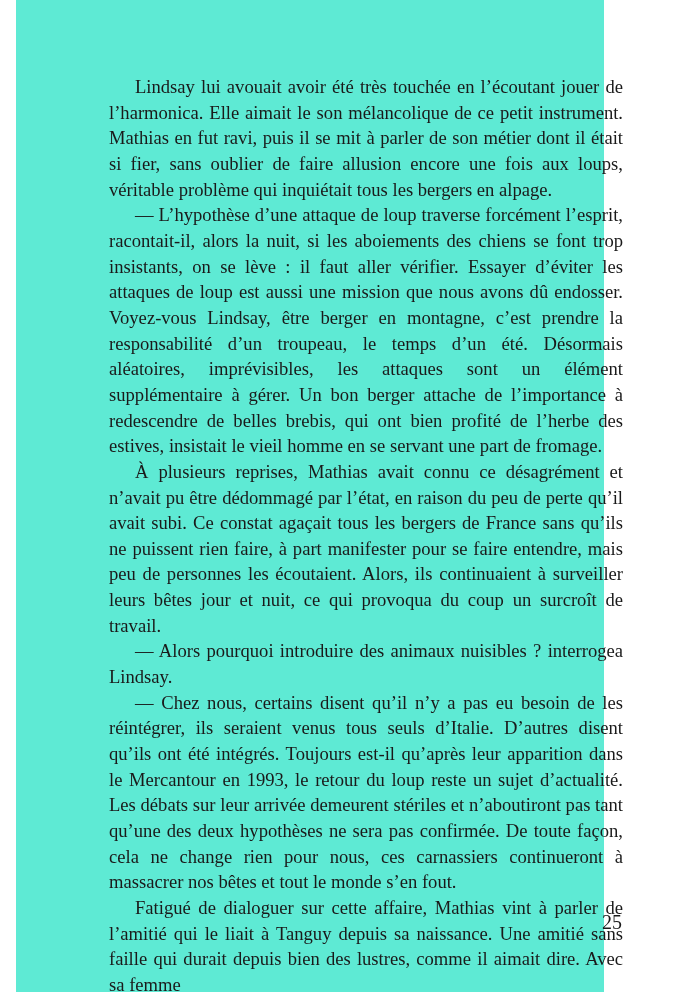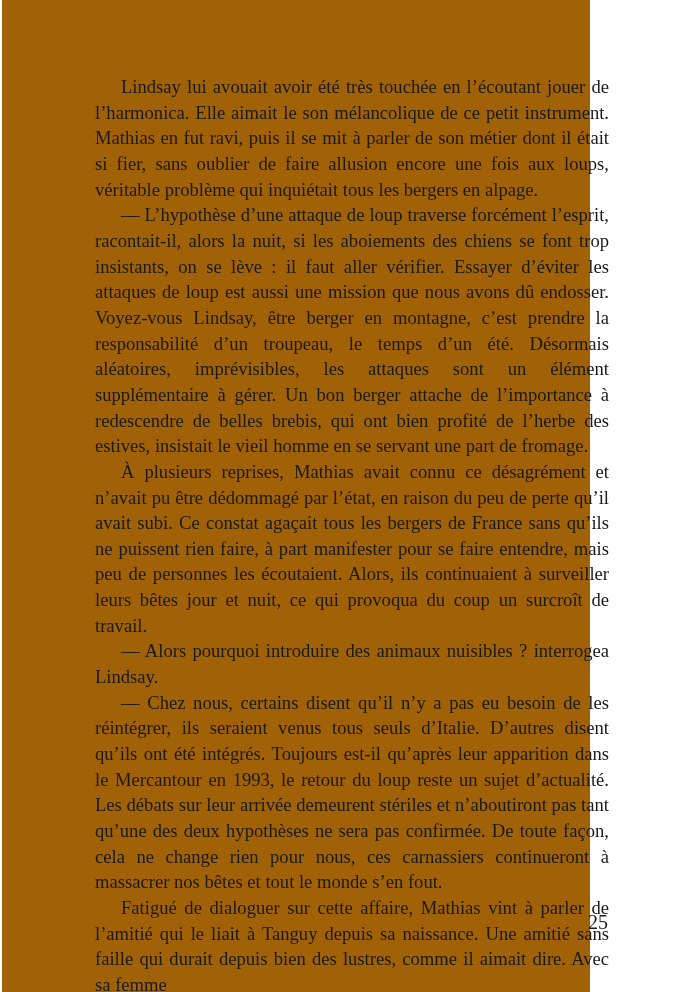--- a/index.html
+++ b/index.html
@@ -8,24 +8,24 @@
       background: #ffffff;
     }
     body {
       width: 700px;
       height: 992px;
       position: relative;
       overflow: hidden;
     }
     .page {
       position: absolute;
-      left: 2px; top: 0;
+      left: 16px; top: 0;
       width: 588px;
       height: 992px;
-      background: #a16207;
+      background: #5eead4;
     }
     .text-block {
       position: absolute;
       left: 93px;
       top: 74px;
       width: 514px;
       font-family: "Liberation Serif", "DejaVu Serif", serif;
       font-size: 18.6px;
       line-height: 25.65px;
       color: #1a1a1a;

